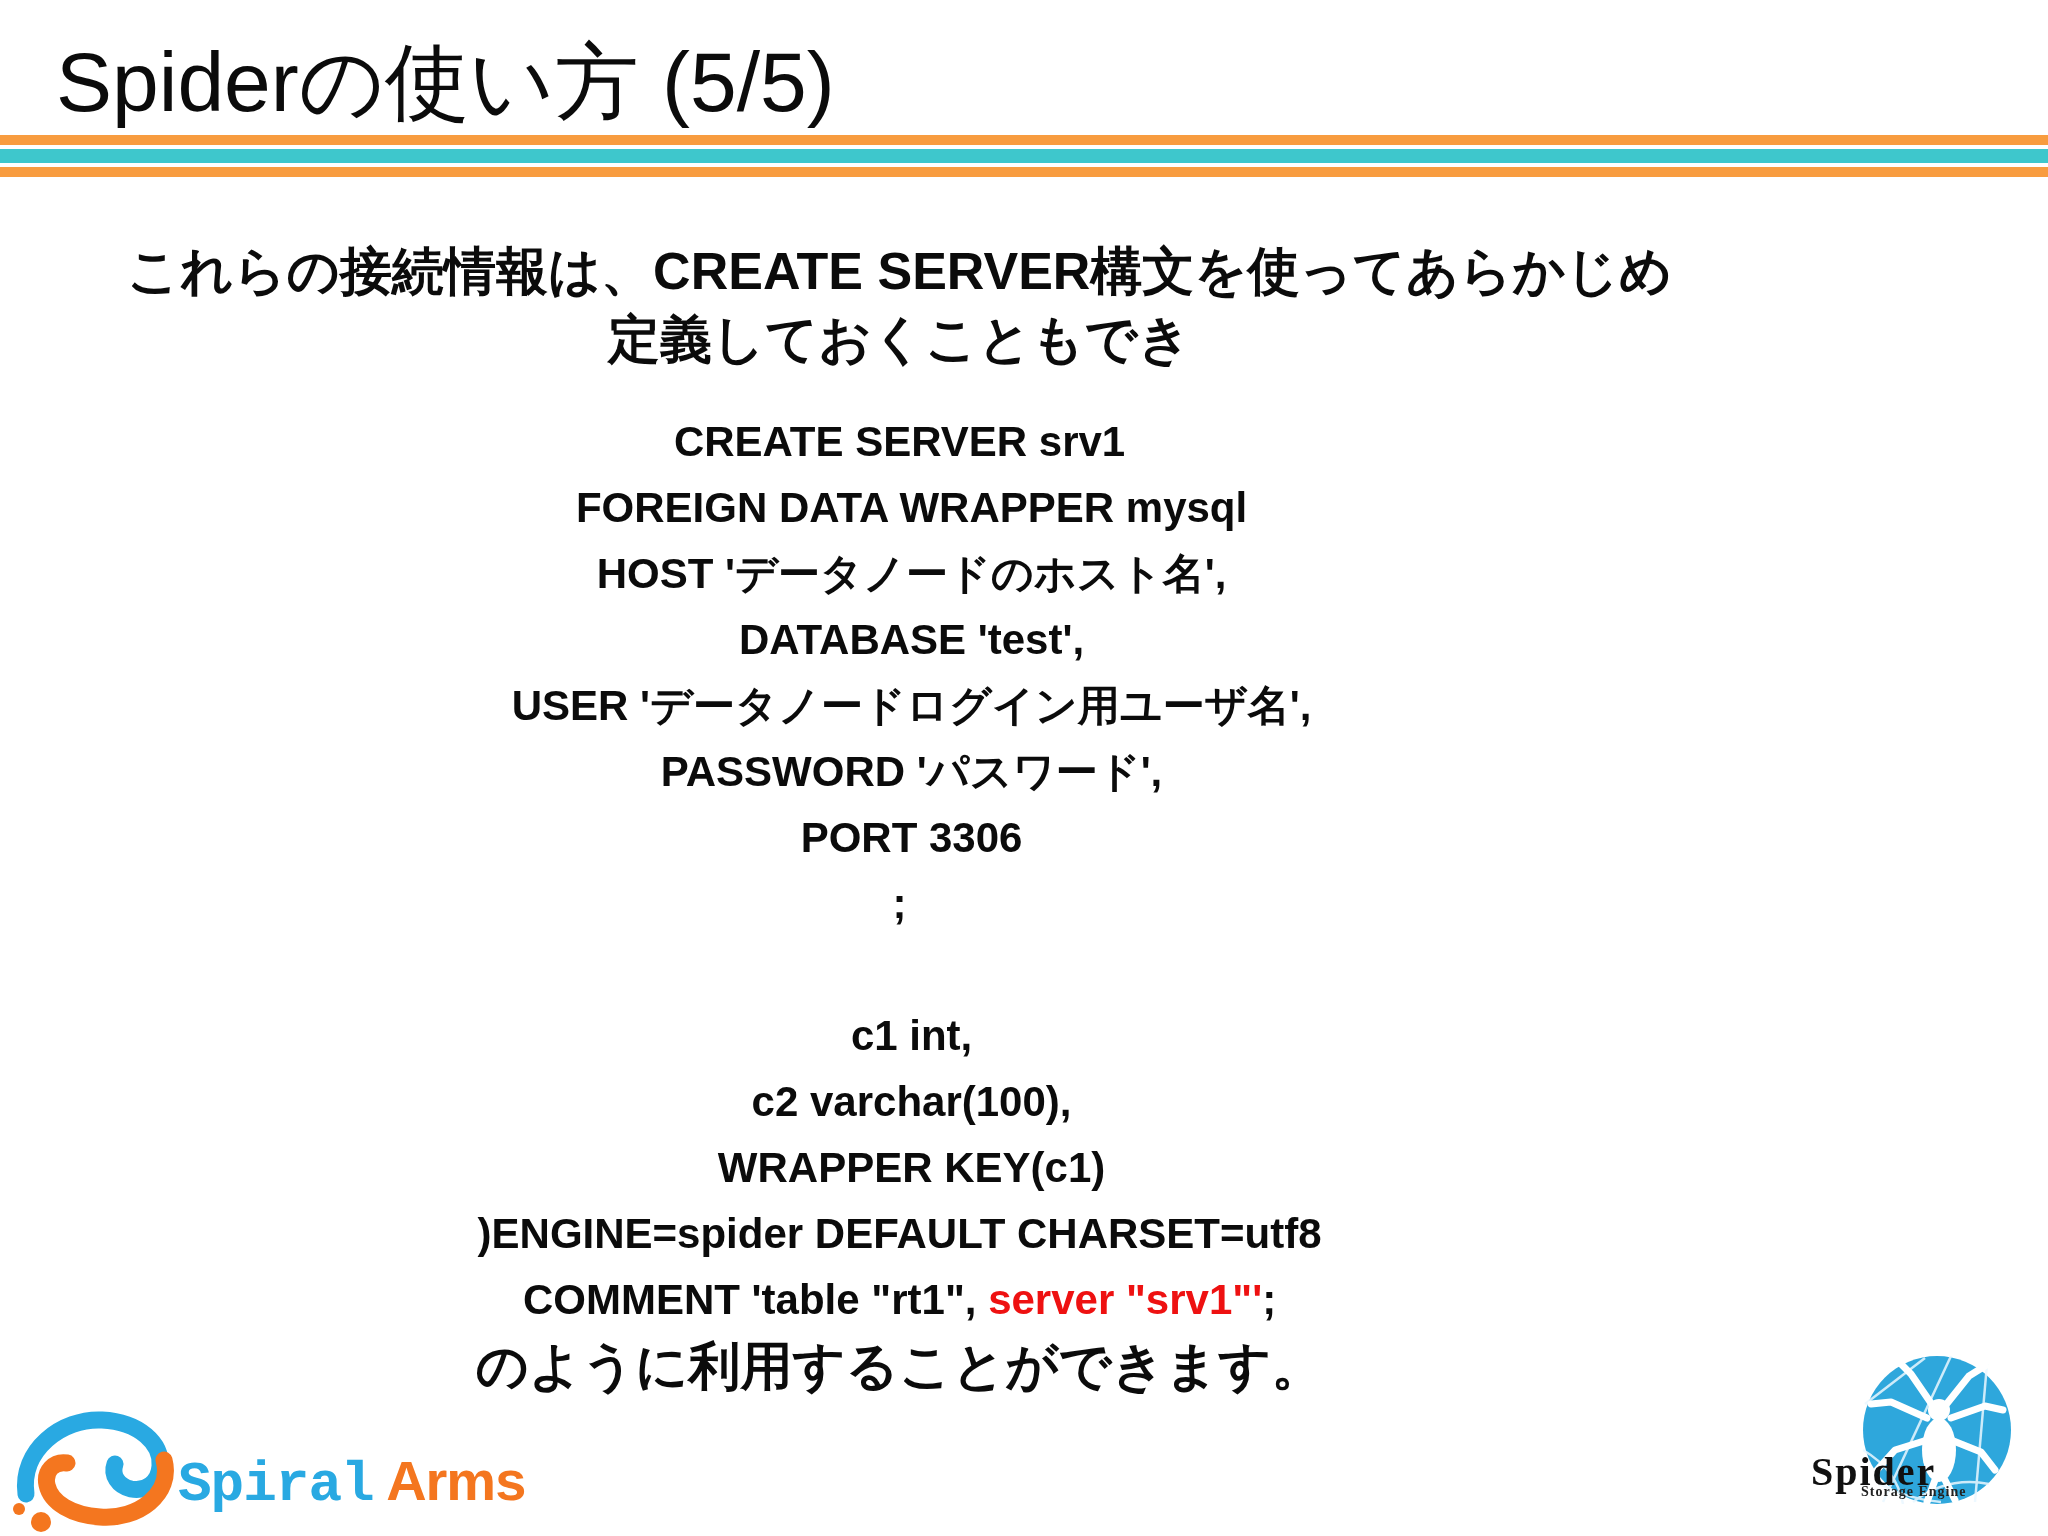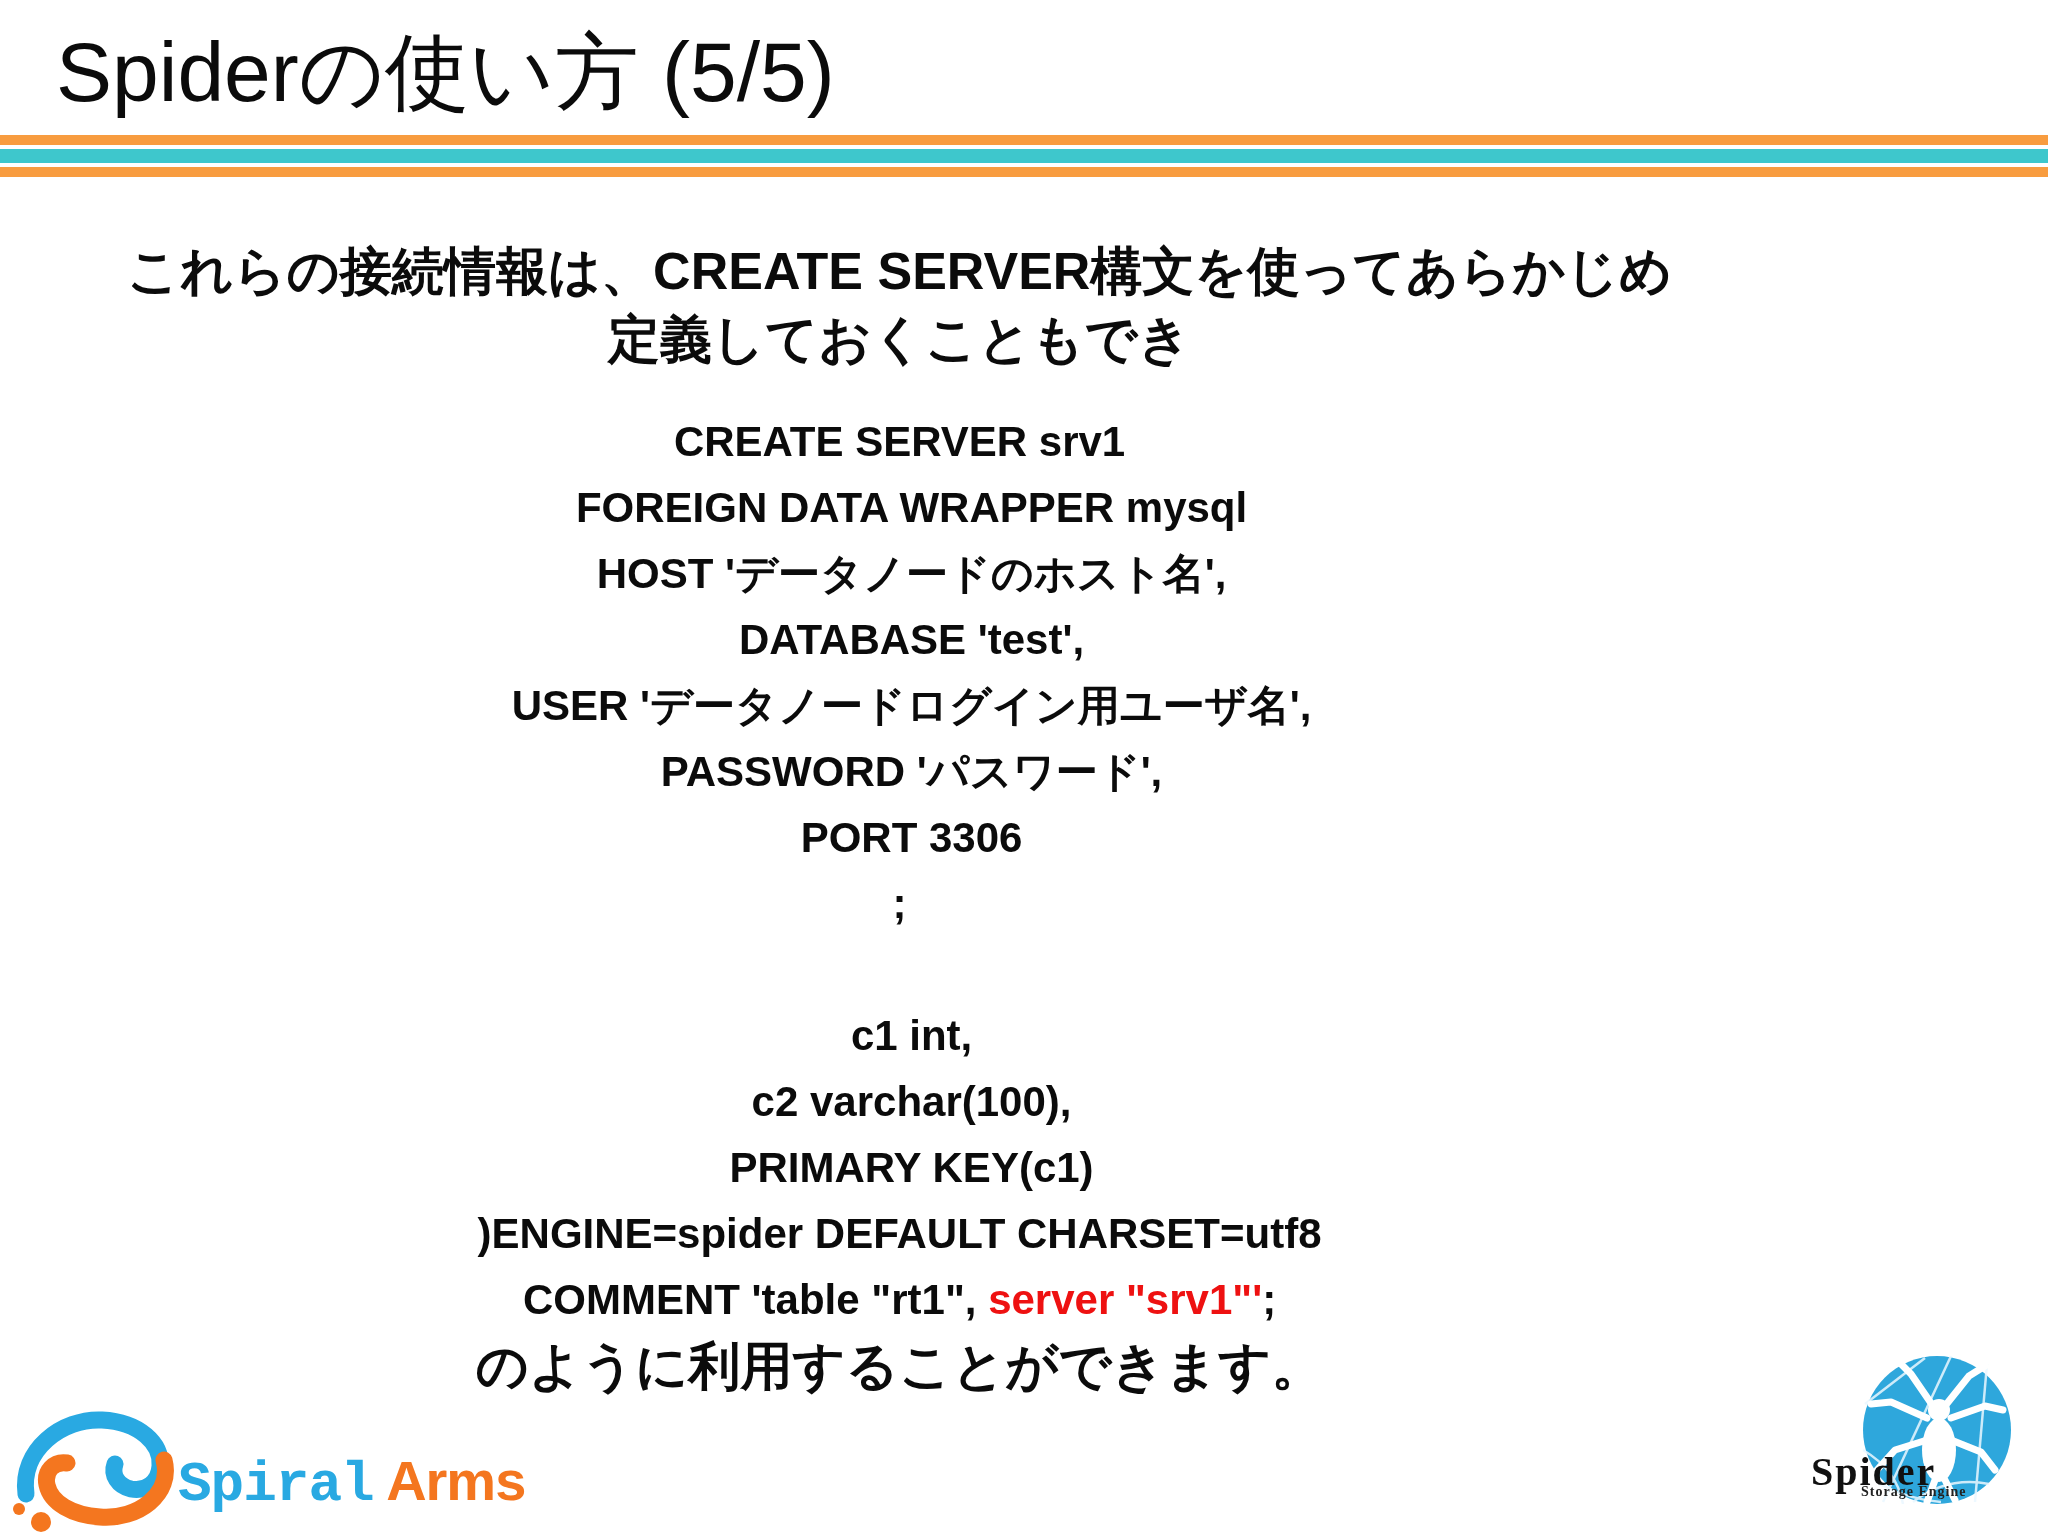--- a/index.html
+++ b/index.html
@@ -1,21 +1,21 @@
 <!DOCTYPE html>
 <html style="--orange: #F89C3F; --teal: #3EC7CC; --red: #EE1111; --spiral-blue: #29A9E2; --spiral-orange: #F4761F; --spider-blue: #2EA7DC;"><head>
 <meta charset="utf-8">
 <style>
   html,body{margin:0;padding:0;background:#888;}
   .slide{
     position:relative;width:2048px;height:1536px;background:#ffffff;
     overflow:hidden;font-family:"Liberation Sans",sans-serif;color:#0b0b0b;
   }
   .title{
-    position:absolute;left:56px;top:16px;font-size:84px;font-weight:400;
+    position:absolute;left:56px;top:26px;font-size:84px;font-weight:400;
     letter-spacing:0px;white-space:nowrap;color:#0b0b0b;
   }
   .bar{position:absolute;left:0;width:2048px;}
   .bar.orange1{top:135px;height:10px;background:var(--orange);}
   .bar.teal{top:149px;height:14px;background:var(--teal);}
   .bar.orange2{top:167px;height:10px;background:var(--orange);}
   .content{position:absolute;left:127px;top:237px;z-index:5;text-align:center;}
   .para-line{font-size:52px;font-weight:700;line-height:68px;white-space:nowrap;}
   .code-block{margin-top:36px;}
   .code-line{font-size:42px;font-weight:700;line-height:66px;white-space:nowrap;}
@@ -64,21 +64,21 @@
       <div class="code-line indent">FOREIGN DATA WRAPPER mysql</div>
       <div class="code-line indent">HOST 'データノードのホスト名',</div>
       <div class="code-line indent">DATABASE 'test',</div>
       <div class="code-line indent">USER 'データノードログイン用ユーザ名',</div>
       <div class="code-line indent">PASSWORD 'パスワード',</div>
       <div class="code-line indent">PORT 3306</div>
       <div class="code-line">;</div>
       <div class="code-line blank"></div>
       <div class="code-line indent">c1 int,</div>
       <div class="code-line indent">c2 varchar(100),</div>
-      <div class="code-line indent">PRIMARY KEY(c1)</div>
+      <div class="code-line indent">WRAPPER KEY(c1)</div>
       <div class="code-line">)ENGINE=spider DEFAULT CHARSET=utf8</div>
       <div class="code-line"><span>COMMENT 'table "rt1", </span><span class="red">server "srv1"'</span><span>;</span></div>
     </div>
 
     <div class="closing-line">のように利用することができます。</div>
   </div>
 
   <div class="spiral-logo">
     <svg class="spiral-mark" width="170" height="128" viewBox="0 0 170 128">
       <path d="M 16 86 C 10 42, 52 10, 92 12 C 130 14, 152 36, 150 58 C 149 74, 136 84, 121 81 C 108 78, 101 67, 105 56" fill="none" stroke="#29A9E2" stroke-width="17" stroke-linecap="round"></path>

